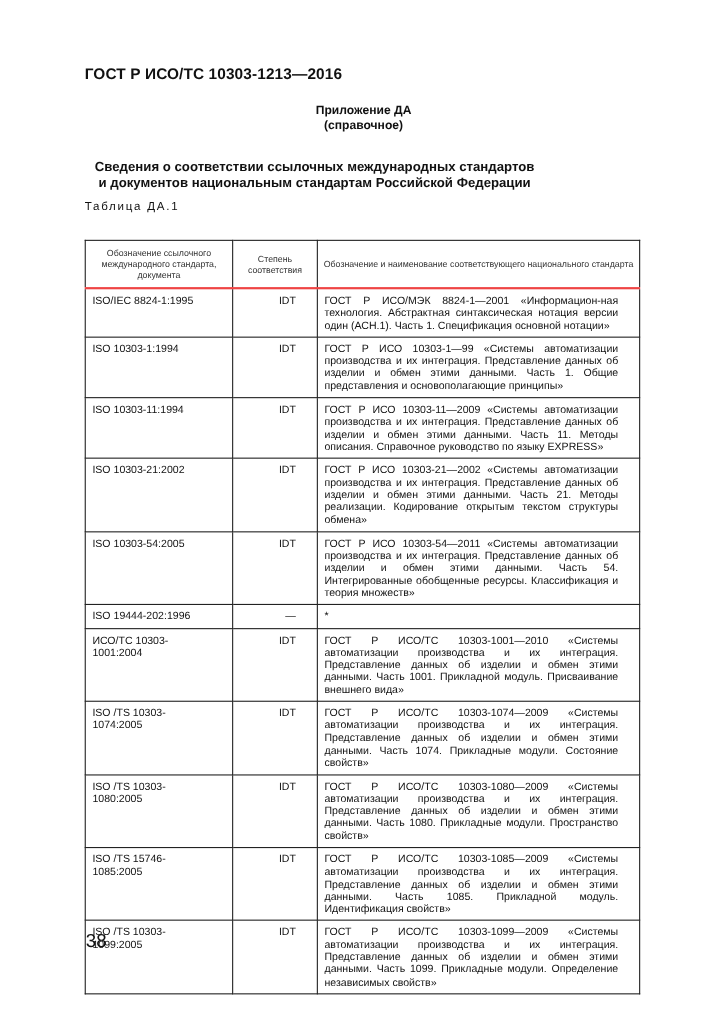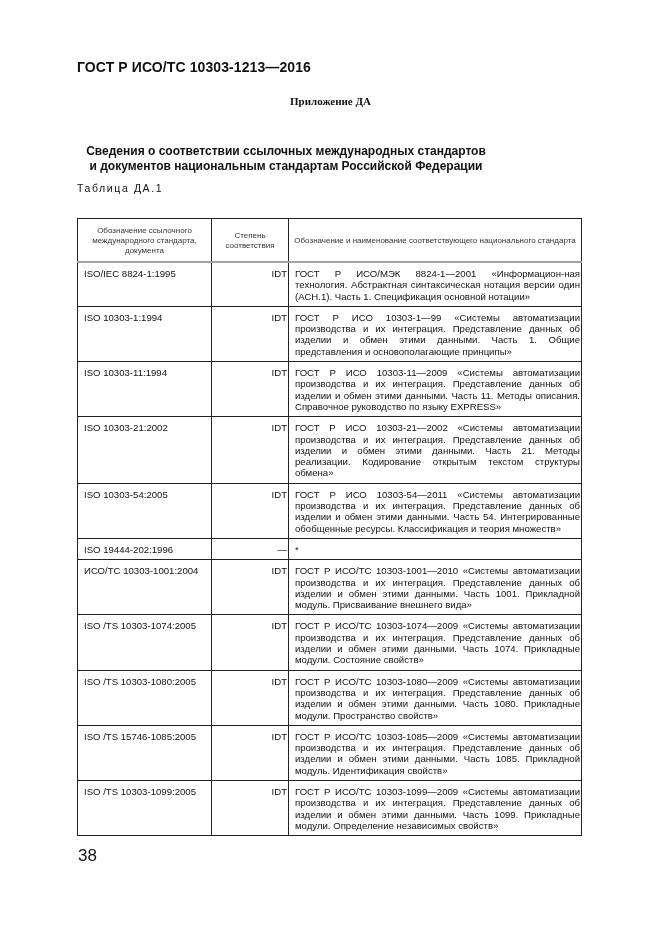--- a/index.html
+++ b/index.html
@@ -7,21 +7,21 @@
     width: 661px; height: 936px; background: #ffffff; position: relative; overflow: hidden;
     font-family: "Liberation Sans", sans-serif; color: #111;
   }
   .doc-code {
     position: absolute; left: 77px; top: 59px;
     font-size: 14px; font-weight: bold; letter-spacing: 0.1px;
   }
   .annex {
     position: absolute; left: 0; width: 661px; top: 95px;
     text-align: center; font-size: 11px; font-weight: bold; line-height: 13px;
-    box-sizing: border-box; font-family: Liberation Serif, serif;
+    box-sizing: border-box;
   }
   .heading {
     position: absolute; left: 0; width: 536px; top: 144px;
     text-align: center; font-size: 12px; font-weight: bold; line-height: 15px;
     padding-left: 36px; box-sizing: border-box;
   }
   .table-caption {
     position: absolute; left: 77px; top: 182px;
     font-size: 10.5px; letter-spacing: 1.6px;
   }
@@ -30,36 +30,37 @@
     border-collapse: collapse; table-layout: fixed;
     font-size: 9.6px; line-height: 11.3px;
   }
   table.main td, table.main th {
     border: 1px solid #222; vertical-align: top;
   }
   table.main th {
     font-weight: normal; font-size: 8px; line-height: 10px; color: #333;
     text-align: center; vertical-align: middle; padding: 6px 4px 5px 4px; height: 31px;
   }
-  table.main thead tr { border-bottom: 2px solid #a3a3a3; }
-  table.main td { padding: 5px 1px 4px 6px; }
+  table.main thead tr { border-bottom: 2px solid #ef4444; }
+  table.main td { padding: 5px 19px 4px 6px; }
   td.c1 { text-align: left; }
   td.c2 { text-align: right; }
   td.c3 { text-align: justify; text-align-last: left; }
   .page-number {
     position: absolute; left: 78px; top: 846px; font-size: 17px;
   }
 </style>
 </head>
 <body>
 
 <div class="doc-code">ГОСТ Р ИСО/ТС 10303-1213—2016</div>
 
 <div class="annex">
   <div>Приложение ДА</div>
+  <div>(справочное)</div>
 </div>
 
 <div class="heading">
   <div>Сведения о соответствии ссылочных международных стандартов</div>
   <div>и документов национальным стандартам Российской Федерации</div>
 </div>
 
 <div class="table-caption">Таблица ДА.1</div>
 
 <table class="main">

